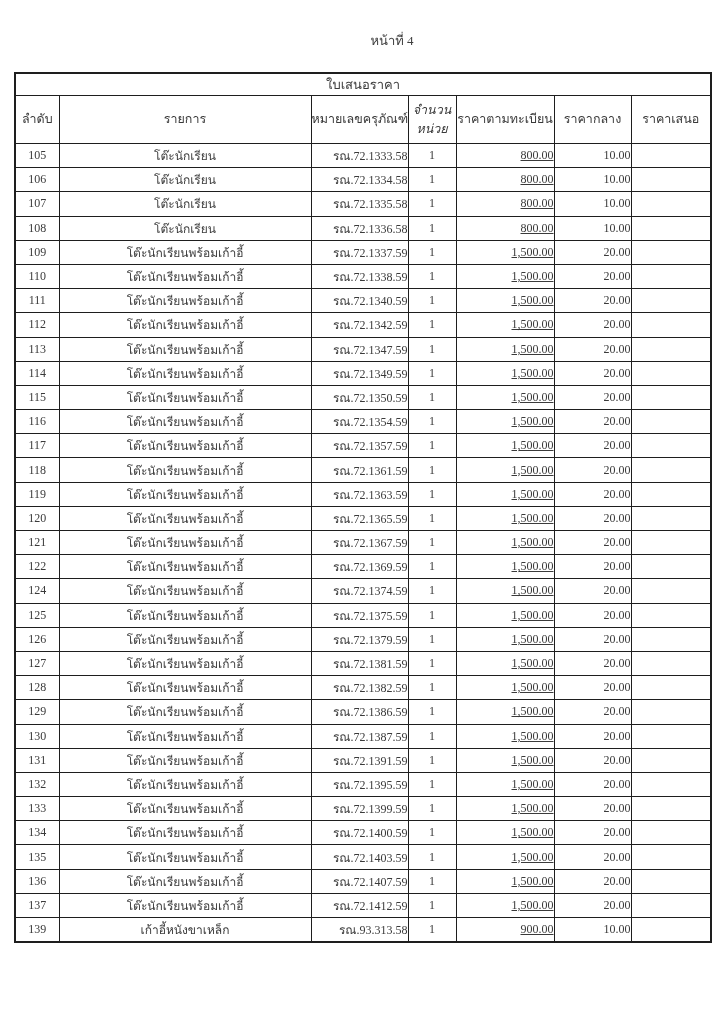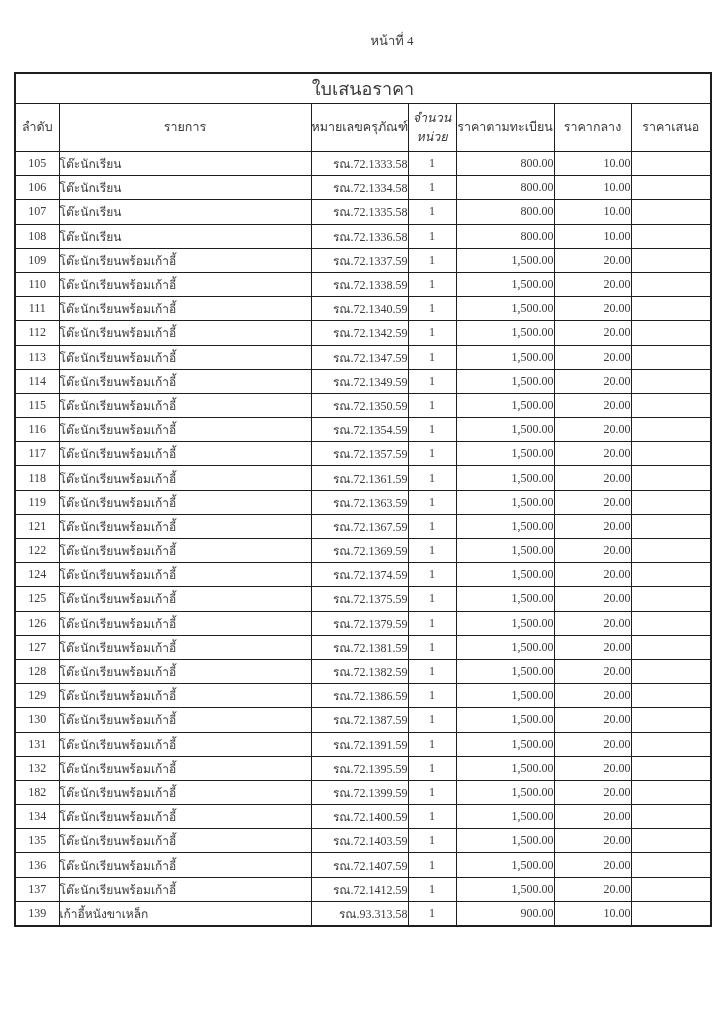--- a/index.html
+++ b/index.html
@@ -40,43 +40,43 @@
     font-weight: normal;
     font-size: 12px;
     color: #3a3a3a;
     padding: 0;
     overflow: hidden;
     white-space: nowrap;
   }
   tr.title-row th {
     height: 21px;
     text-align: center;
-    font-size: 18px;
+    font-size: 13px;
     vertical-align: middle;
   }
   tr.head-row th {
     height: 47px;
     text-align: center;
     vertical-align: middle;
     font-size: 12.5px;
     line-height: 19px;
   }
   tr.head-row th.col-qty {
     white-space: pre-line;
     font-style: italic;
   }
   tbody td {
     height: 23.2px;
     vertical-align: middle;
   }
   td.col-no    { text-align: center; }
-  td.col-item  { text-align: left; padding-left: 5px; }
+  td.col-item  { text-align: center; padding-left: 5px; }
   td.col-asset { text-align: right; padding-left: 4px; }
   td.col-qty   { text-align: center; }
-  td.col-reg   { text-align: right; padding-right: 11px; }
+  td.col-reg   { text-align: right; padding-right: 11px; text-decoration: underline; }
   td.col-mid   { text-align: right; padding-right: 10px; }
   td.col-offer { text-align: left; }
 </style>
 </head>
 <body>
 
 <div class="page-label">หน้าที่ 4</div>
 
 <table class="quote">
   <colgroup>
@@ -233,20 +233,29 @@
       <tr>
         <td class="col-no">119</td>
         <td class="col-item">โต๊ะนักเรียนพร้อมเก้าอี้</td>
         <td class="col-asset">รณ.72.1363.59</td>
         <td class="col-qty">1</td>
         <td class="col-reg">1,500.00</td>
         <td class="col-mid">20.00</td>
         <td class="col-offer"></td>
       </tr>
       <tr>
+        <td class="col-no">120</td>
+        <td class="col-item">โต๊ะนักเรียนพร้อมเก้าอี้</td>
+        <td class="col-asset">รณ.72.1365.59</td>
+        <td class="col-qty">1</td>
+        <td class="col-reg">1,500.00</td>
+        <td class="col-mid">20.00</td>
+        <td class="col-offer"></td>
+      </tr>
+      <tr>
         <td class="col-no">121</td>
         <td class="col-item">โต๊ะนักเรียนพร้อมเก้าอี้</td>
         <td class="col-asset">รณ.72.1367.59</td>
         <td class="col-qty">1</td>
         <td class="col-reg">1,500.00</td>
         <td class="col-mid">20.00</td>
         <td class="col-offer"></td>
       </tr>
       <tr>
         <td class="col-no">122</td>
@@ -332,21 +341,21 @@
       <tr>
         <td class="col-no">132</td>
         <td class="col-item">โต๊ะนักเรียนพร้อมเก้าอี้</td>
         <td class="col-asset">รณ.72.1395.59</td>
         <td class="col-qty">1</td>
         <td class="col-reg">1,500.00</td>
         <td class="col-mid">20.00</td>
         <td class="col-offer"></td>
       </tr>
       <tr>
-        <td class="col-no">182</td>
+        <td class="col-no">133</td>
         <td class="col-item">โต๊ะนักเรียนพร้อมเก้าอี้</td>
         <td class="col-asset">รณ.72.1399.59</td>
         <td class="col-qty">1</td>
         <td class="col-reg">1,500.00</td>
         <td class="col-mid">20.00</td>
         <td class="col-offer"></td>
       </tr>
       <tr>
         <td class="col-no">134</td>
         <td class="col-item">โต๊ะนักเรียนพร้อมเก้าอี้</td>

